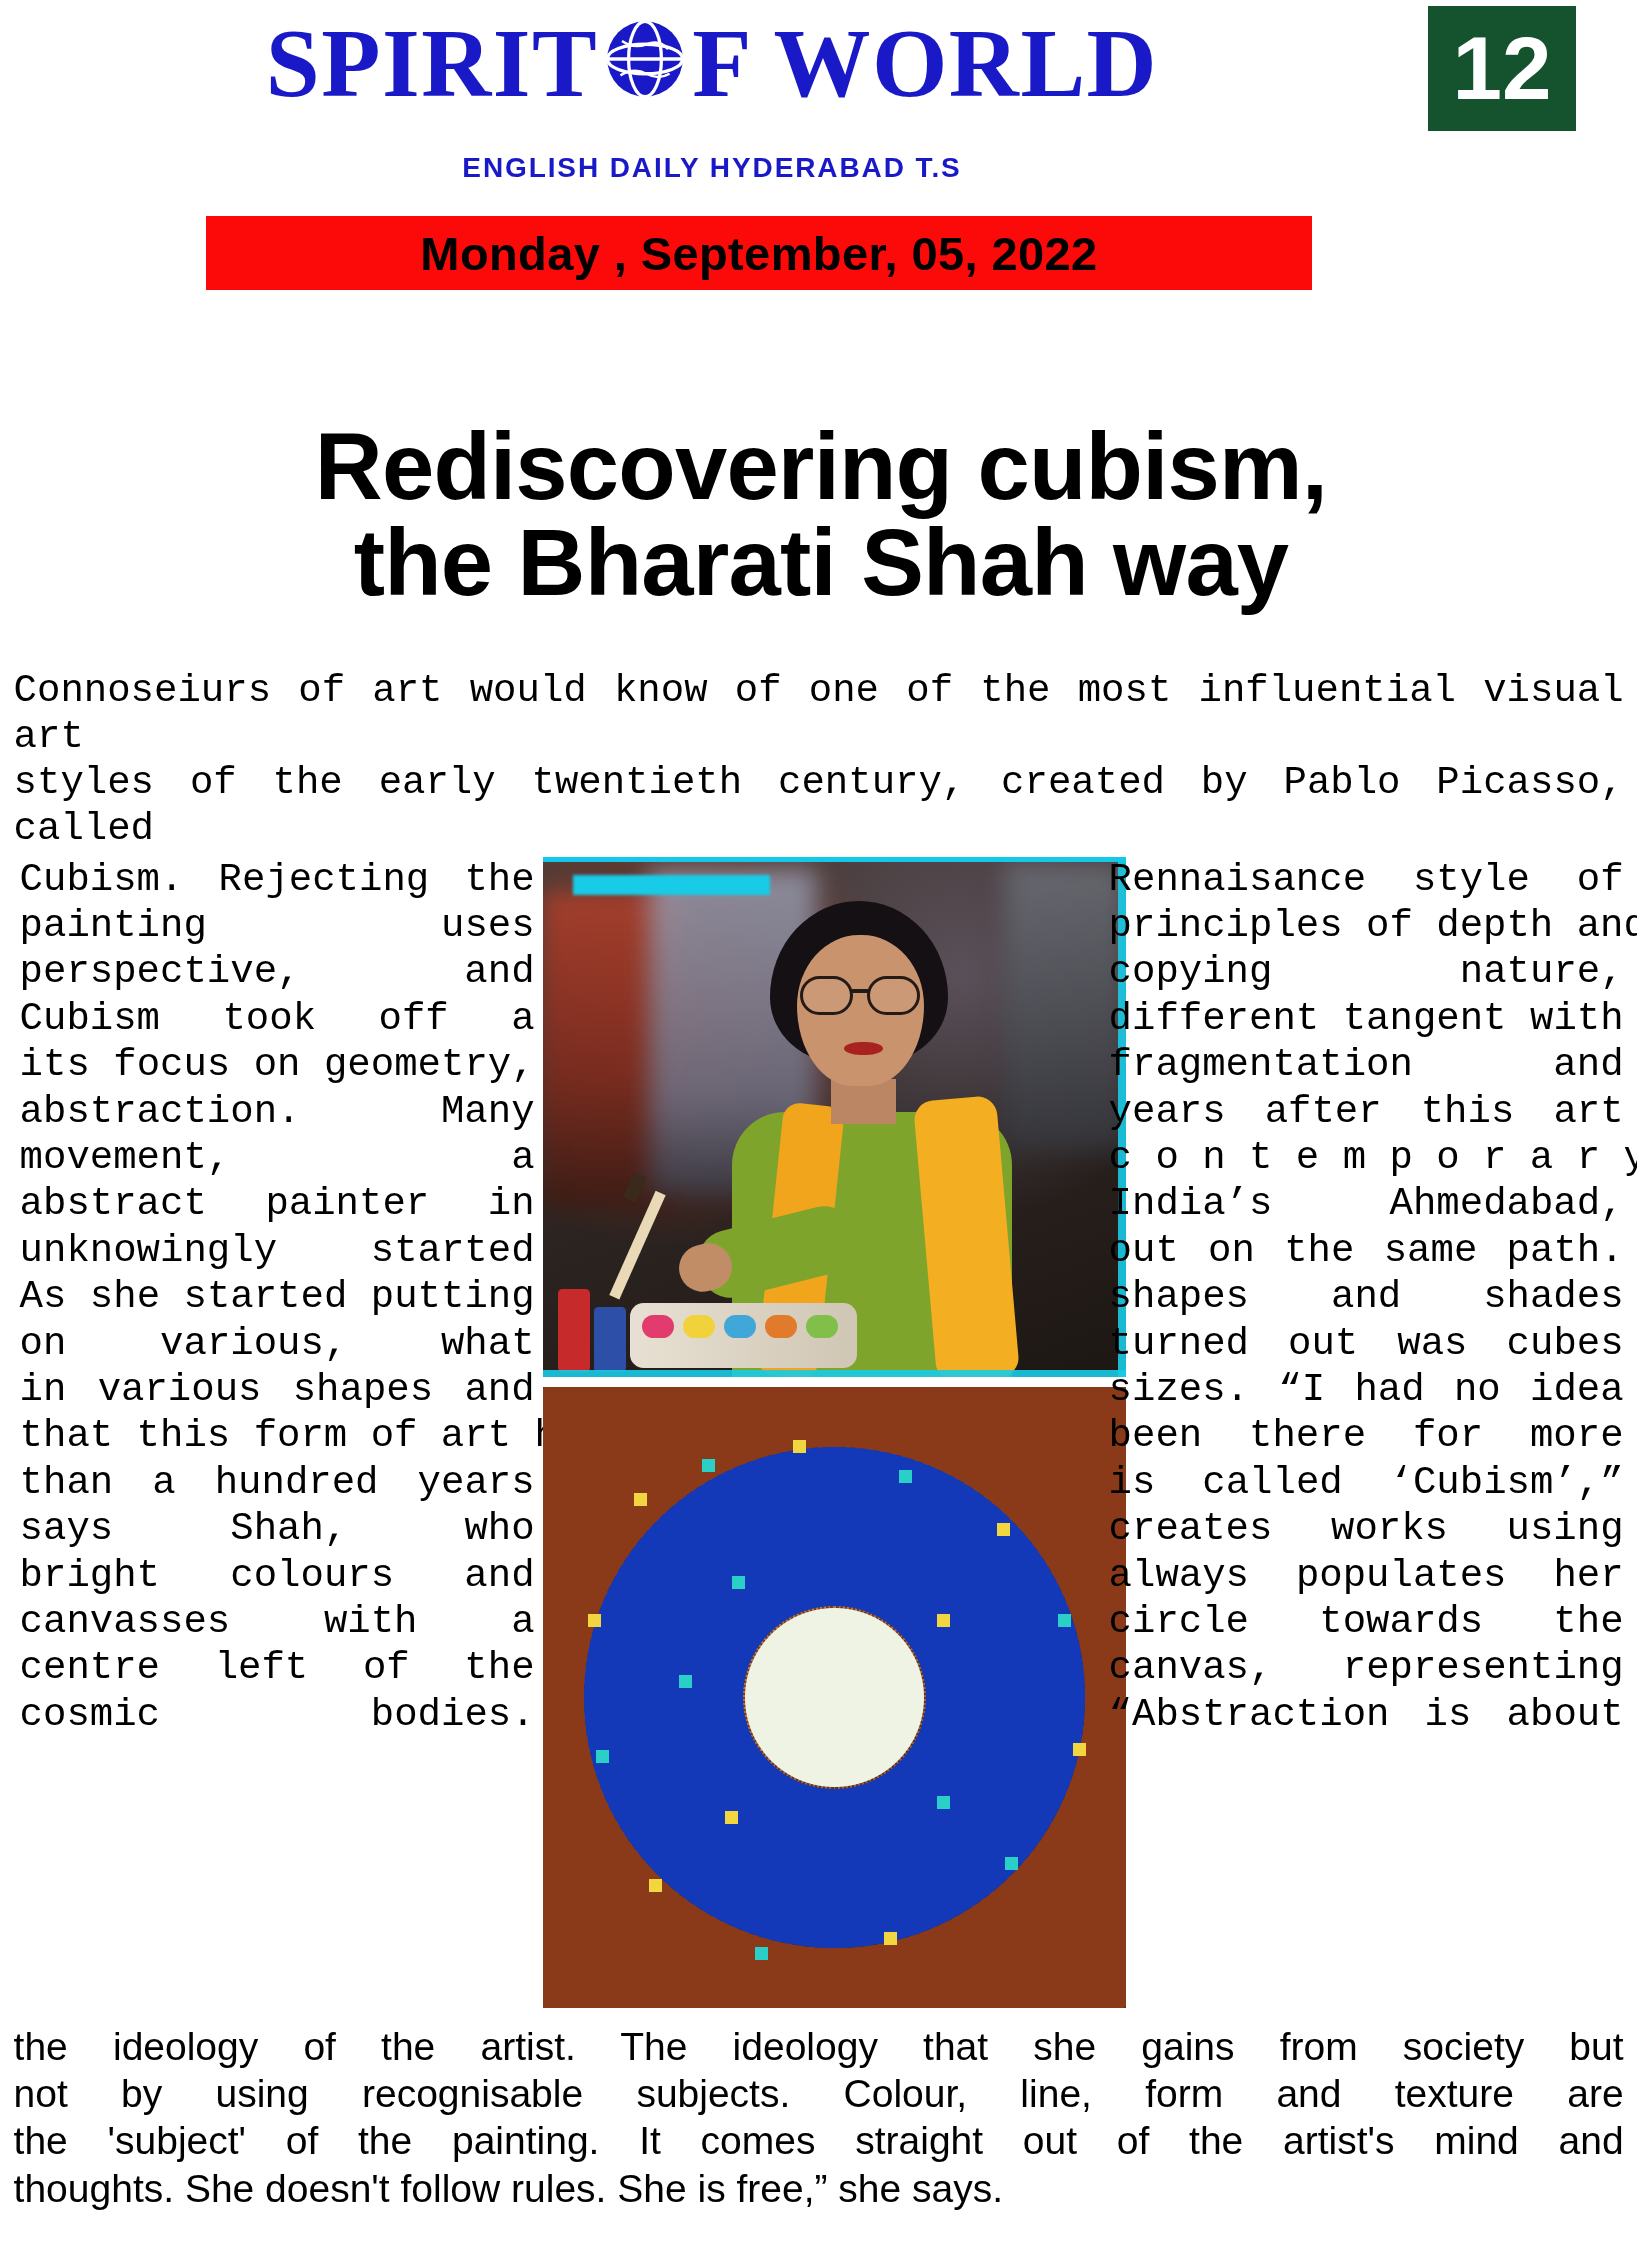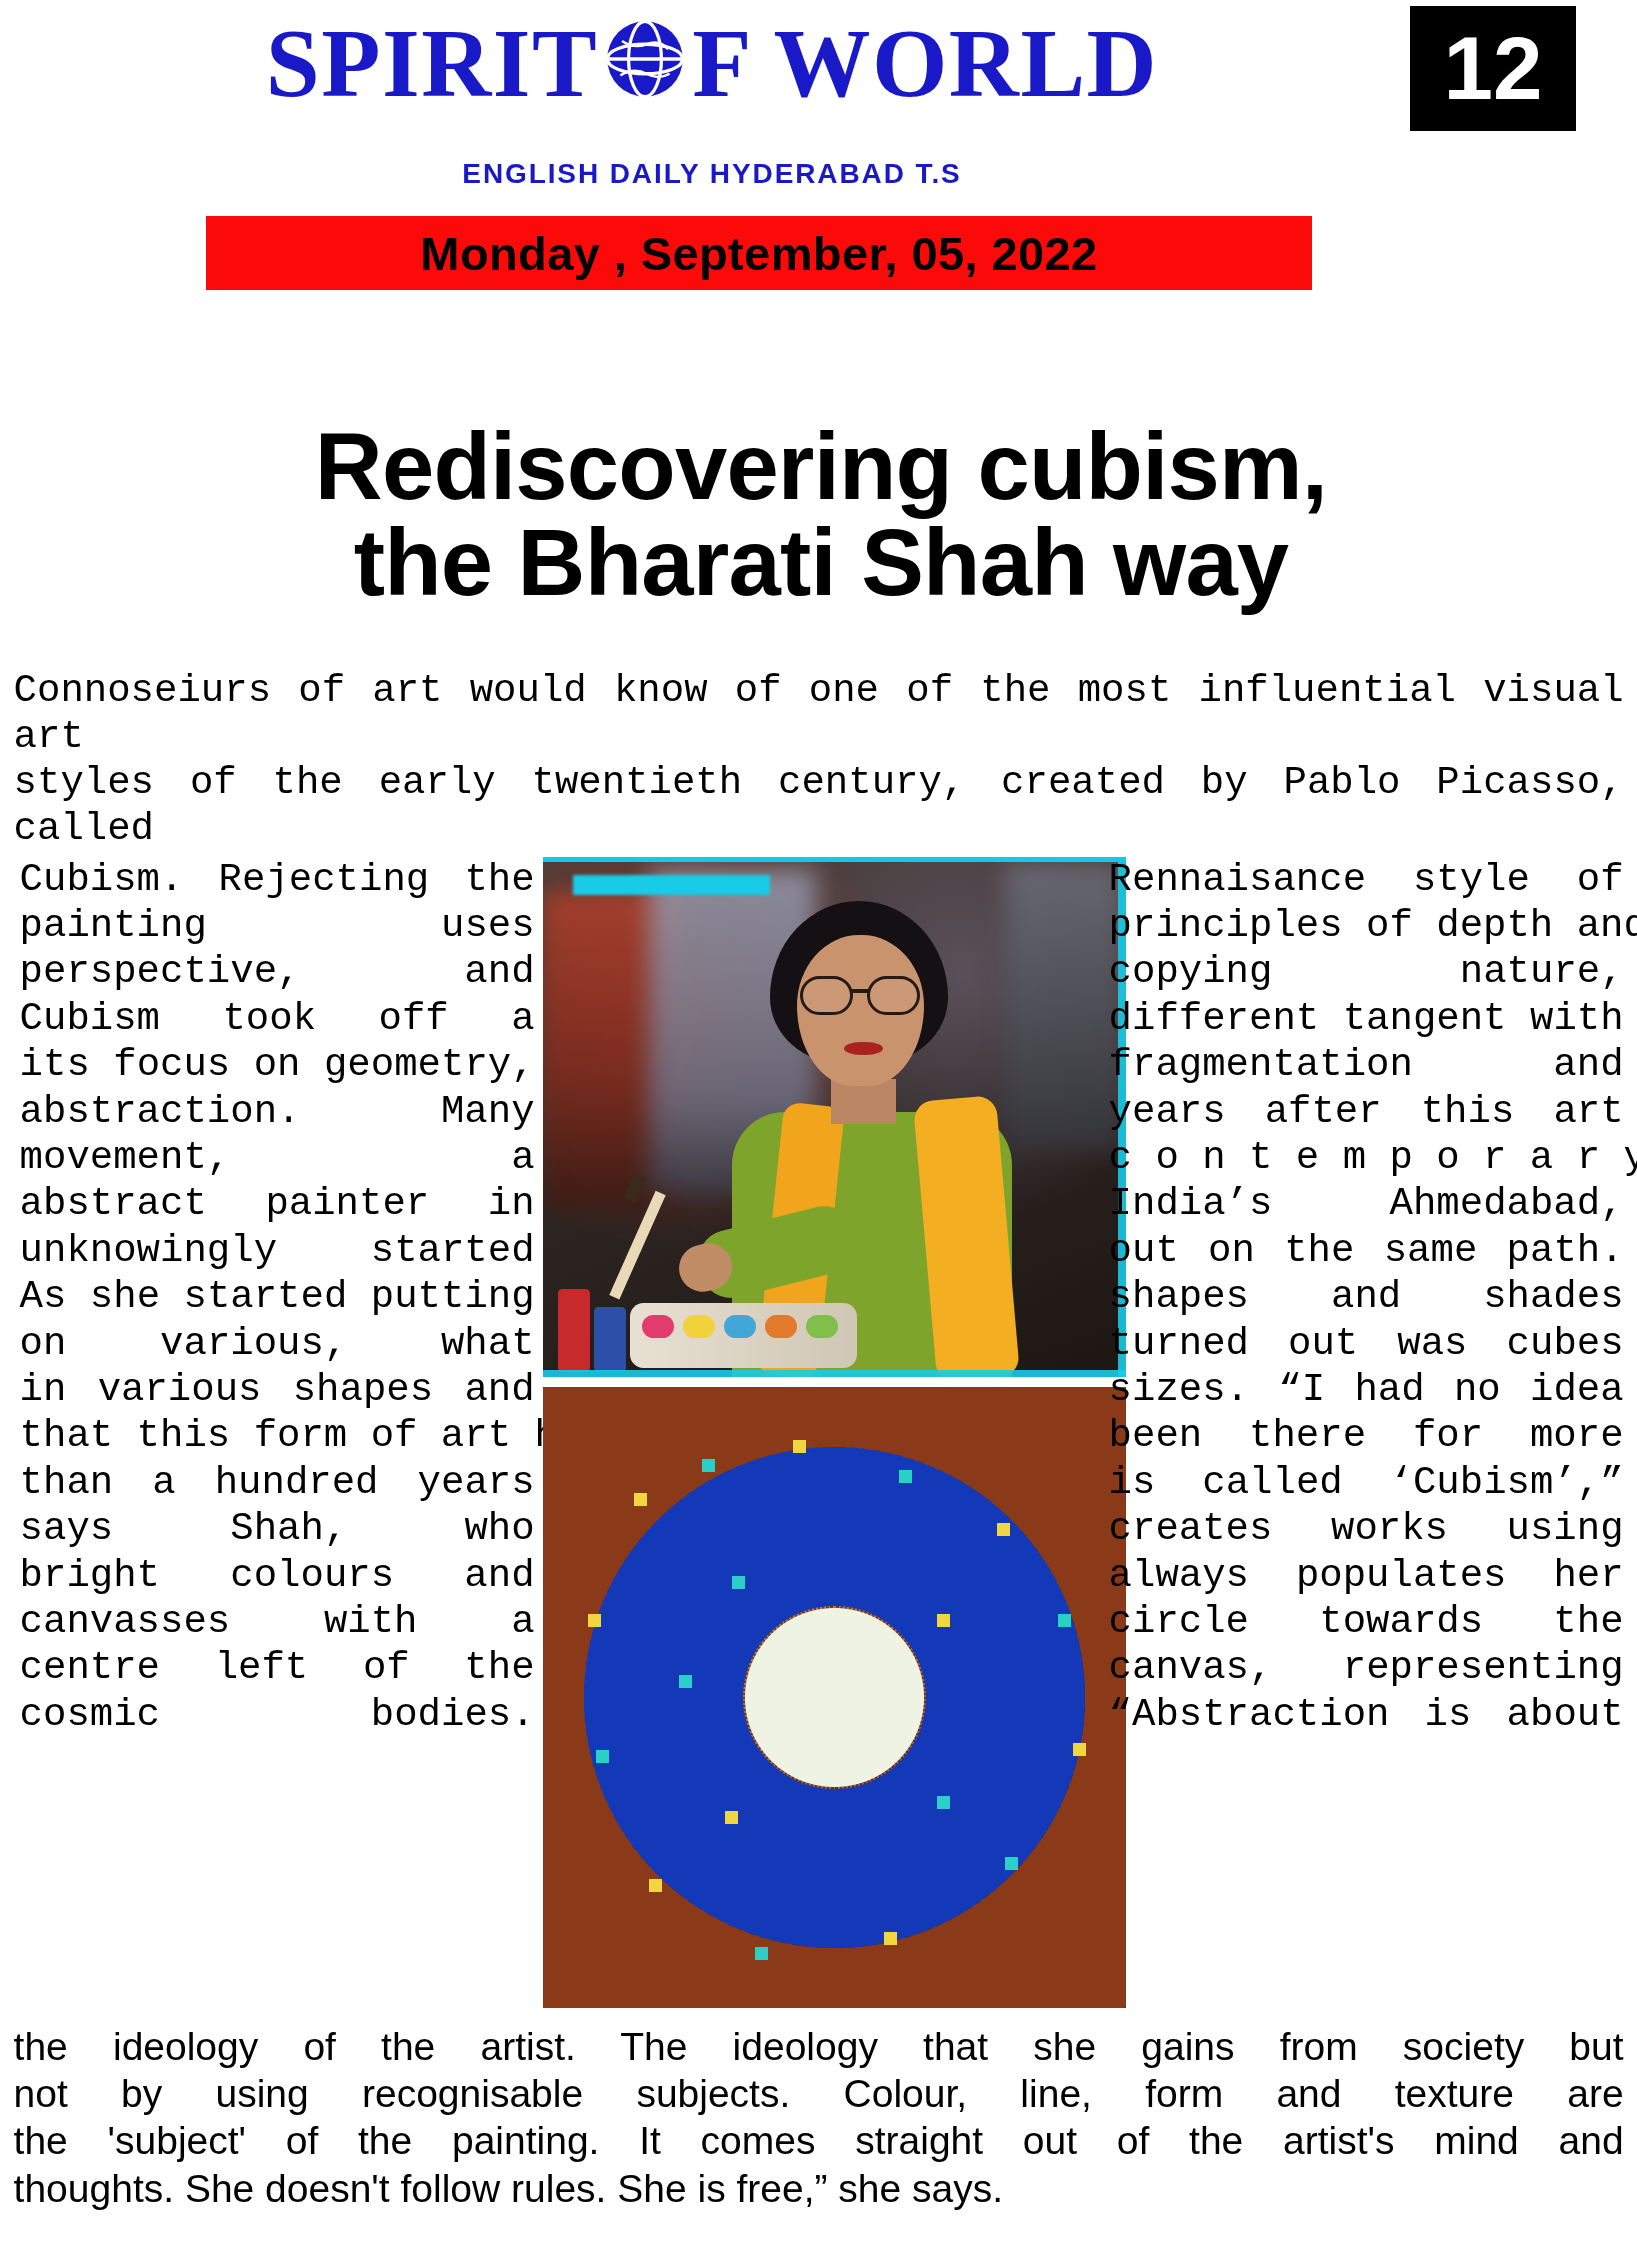--- a/index.html
+++ b/index.html
@@ -51,36 +51,36 @@
     vertical-align: middle;
     width: 82px;
     height: 82px;
     margin: 0 6px;
     position: relative;
     top: -4.5px;
   }
   .masthead-sub {
     position: absolute;
     left: 76px;
-    top: 158px;
+    top: 152px;
     width: 1272px;
     text-align: center;
     font-family: "Liberation Sans", sans-serif;
     font-weight: bold;
     font-size: 28px;
     letter-spacing: 1.9px;
     color: #1a19c8;
   }
   .page-number-box {
     position: absolute;
     right: 61px;
     top: 6px;
-    width: 166px;
+    width: 148px;
     height: 125px;
-    background: #000000;
+    background: #14532d;
     display: flex;
     align-items: center;
     justify-content: center;
     text-align: center;
   }
   .page-number-box span {
     font-family: "Liberation Sans", sans-serif;
     font-weight: bold;
     font-size: 89px;
     color: #ffffff;

